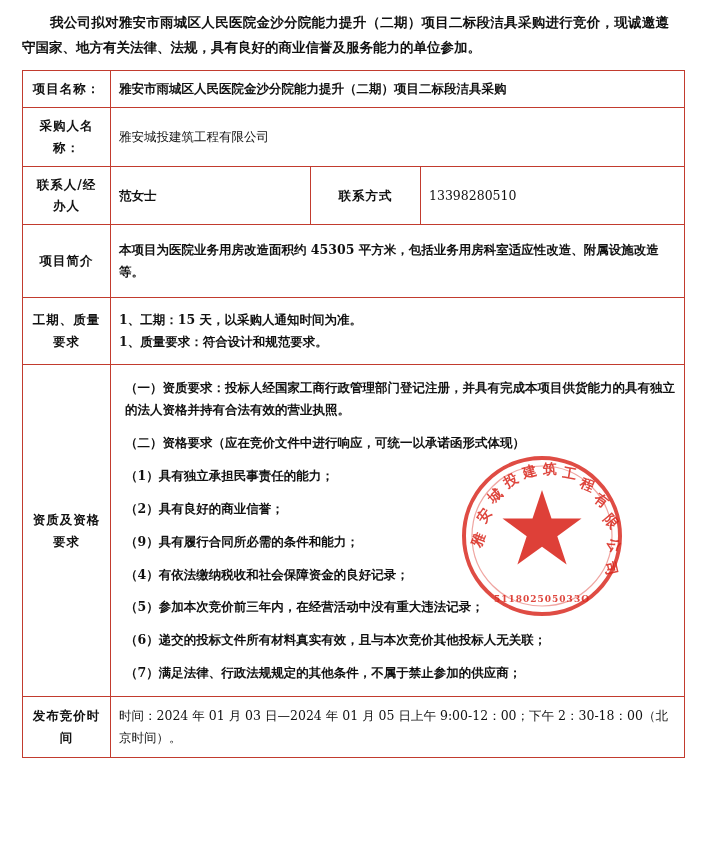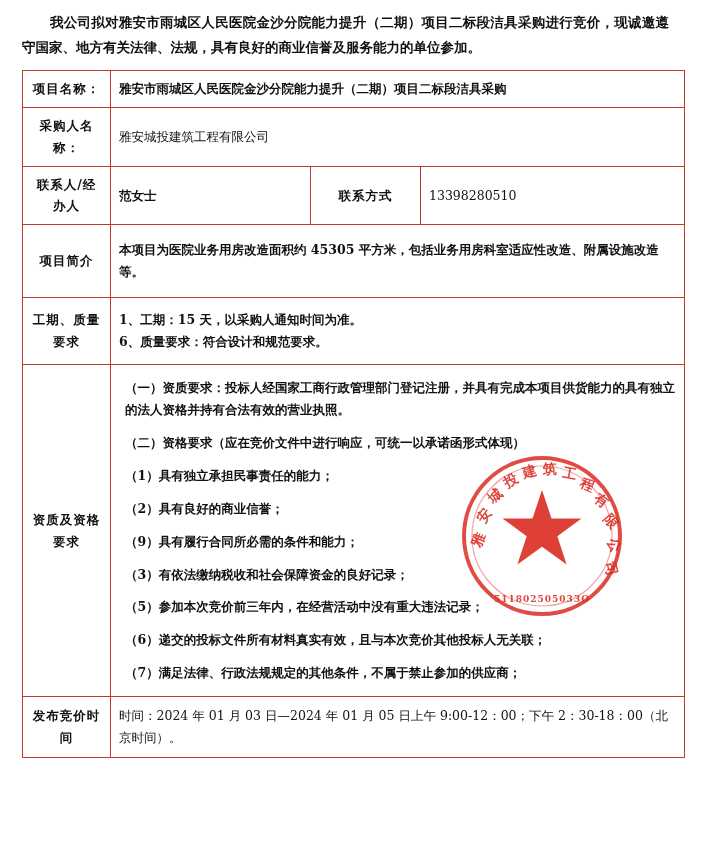--- a/index.html
+++ b/index.html
@@ -123,32 +123,32 @@
         <td class="val-n">13398280510</td>
       </tr>
       <tr>
         <td class="lbl">项目简介</td>
         <td class="val" colspan="3" style="height:58px">本项目为医院业务用房改造面积约 45305 平方米，包括业务用房科室适应性改造、附属设施改造等。</td>
       </tr>
       <tr>
         <td class="lbl-2line">工期、质量要求</td>
         <td class="val" colspan="3" style="height:52px">
           <div>1、工期：15 天，以采购人通知时间为准。</div>
-          <div>6、质量要求：符合设计和规范要求。</div>
+          <div>1、质量要求：符合设计和规范要求。</div>
         </td>
       </tr>
       <tr>
         <td class="lbl-2line">资质及资格要求</td>
         <td class="val qual" colspan="3">
           <p>（一）资质要求：投标人经国家工商行政管理部门登记注册，并具有完成本项目供货能力的具有独立的法人资格并持有合法有效的营业执照。</p>
           <p>（二）资格要求（应在竞价文件中进行响应，可统一以承诺函形式体现）</p>
           <p>（1）具有独立承担民事责任的能力；</p>
           <p>（2）具有良好的商业信誉；</p>
           <p>（9）具有履行合同所必需的条件和能力；</p>
-          <p>（3）有依法缴纳税收和社会保障资金的良好记录；</p>
+          <p>（4）有依法缴纳税收和社会保障资金的良好记录；</p>
           <p>（5）参加本次竞价前三年内，在经营活动中没有重大违法记录；</p>
           <p>（6）递交的投标文件所有材料真实有效，且与本次竞价其他投标人无关联；</p>
           <p>（7）满足法律、行政法规规定的其他条件，不属于禁止参加的供应商；</p>
         </td>
       </tr>
       <tr>
         <td class="lbl-2line">发布竞价时间</td>
         <td class="val-n tight" colspan="3" style="height:46px">时间：2024 年 01 月 03 日—2024 年 01 月 05 日上午 9:00-12：00；下午 2：30-18：00（北京时间）。</td>
       </tr>
 

